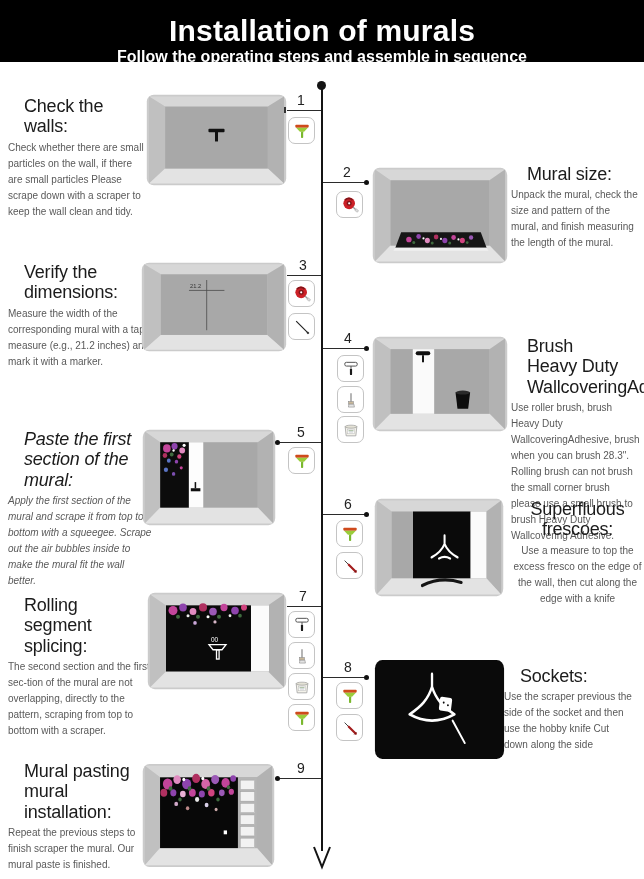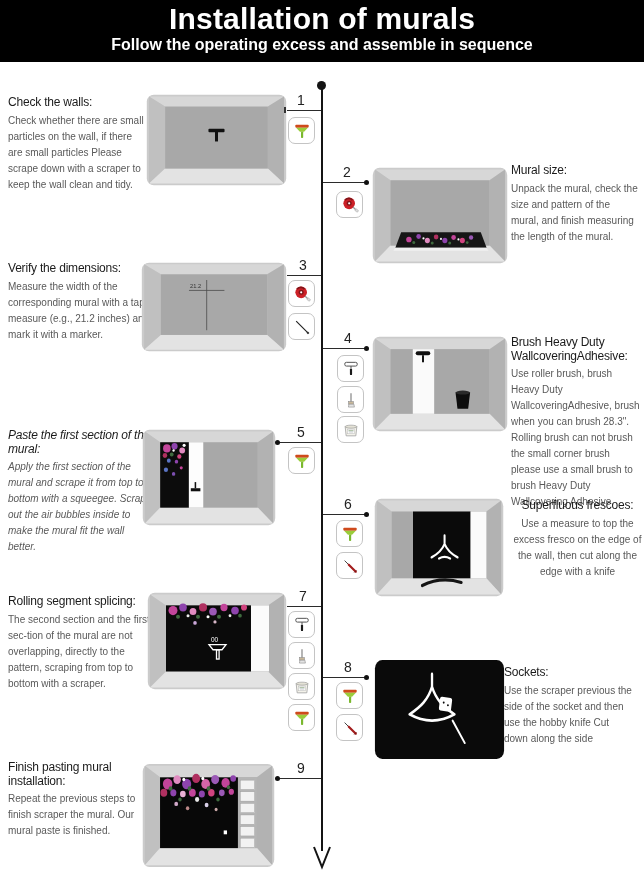--- a/index.html
+++ b/index.html
@@ -1,28 +1,28 @@
 <!DOCTYPE html>
 <html><head>
 <meta charset="utf-8">
 <style>
   html,body{margin:0;padding:0;background:#fff;}
   #page{position:relative;width:644px;height:879px;background:#fff;overflow:hidden;
         font-family:"Liberation Sans",sans-serif;}
   
   #hdr{position:absolute;left:0;top:0;width:644px;height:62px;background:#000;color:#fff;text-align:center;}
-  #hdr h1{margin:2px 0 0;font-size:30px;font-weight:600;letter-spacing:.2px;}
+  #hdr h1{margin:14px 0 0;font-size:30px;font-weight:600;letter-spacing:.2px;}
   #hdr h2{margin:0;font-size:16px;font-weight:700;}
   
   .tline{position:absolute;left:321px;top:85px;width:2px;height:766px;background:#141414;}
   .tldot{position:absolute;left:317px;top:81px;width:9px;height:9px;border-radius:50%;background:#141414;}
   .tlarrow{position:absolute;left:311px;top:844px;width:22px;height:26px;}
   
   .txt{position:absolute;}
-  .txt h3{margin:0 0 3px;font-size:12px;font-weight:400;color:#1b1b1b;line-height:1.13;letter-spacing:-.2px;}
+  .txt h3{margin:0 16px 3px;font-size:18px;font-weight:400;color:#1b1b1b;line-height:1.13;letter-spacing:-.2px;}
   .txt p{margin:0;font-size:10px;font-weight:400;color:#595959;line-height:1.6;}
   
   .conn{position:absolute;height:1px;background:#2b2b2b;}
   .num{position:absolute;width:16px;text-align:center;font-size:14px;color:#222;}
   .pdot{position:absolute;width:5px;height:5px;border-radius:50%;background:#111;}
   .tick{position:absolute;width:2px;height:6px;background:#333;}
   
   .ib{position:absolute;width:27px;height:27px;box-sizing:border-box;border:1px solid #c4c4c4;
       border-radius:7px;background:#fff;display:flex;align-items:center;justify-content:center;}
   .ib svg{width:20px;height:20px;display:block;}
@@ -66,21 +66,21 @@
   .ic7a{left:288px;top:611px;} .ic7b{left:288px;top:642px;} .ic7c{left:288px;top:673px;} .ic7d{left:288px;top:704px;}
   .ic8a{left:336px;top:682px;} .ic8b{left:336px;top:714px;}
 </style>
 </head>
 <body>
 
 <div id="page">
 
   <header id="hdr">
     <h1>Installation of murals</h1>
-    <h2>Follow the operating excess and assemble in sequence</h2>
+    <h2>Follow the operating steps and assemble in sequence</h2>
   </header>
 
   <div class="tline"></div>
   <div class="tldot"></div>
   <svg class="tlarrow" viewBox="0 0 22 26">
     <path d="M3,3 L11,23 L19,3" fill="none" stroke="#141414" stroke-width="2"></path>
   </svg>
 
   <div class="txt t1">
     <h3>Check the walls:</h3>
@@ -411,21 +411,21 @@
   </div>
   <div class="ib ic8b">
     <svg viewBox="0 0 24 24">
         <line x1="5.5" y1="5.5" x2="11" y2="11" stroke="#333" stroke-width="1.1"></line>
         <path d="M10.5,10.5 L19,19" stroke="#a31d1d" stroke-width="2.6" stroke-linecap="round"></path>
         <line x1="17" y1="19.8" x2="19.8" y2="17" stroke="#5c0f0f" stroke-width="1"></line>
       </svg>
   </div>
 
   <div class="txt t9">
-    <h3>Finish pasting mural installation:</h3>
+    <h3>Mural pasting mural installation:</h3>
     <p>Repeat the previous steps to finish scraper the mural. Our mural paste is finished.</p>
   </div>
   <figure class="scene i9" style="margin:0">
     <svg viewBox="0 0 140 95" preserveAspectRatio="none">
       <rect x="0.8" y="0.8" width="138.4" height="93.4" rx="7" fill="#cbcbcb"></rect>
       <polygon points="3,2.5 137,2.5 121,13 19,13" fill="#d7d7d7"></polygon>
       <polygon points="3,2.5 19,13 19,77 3,92.5" fill="#c0c0c0"></polygon>
       <polygon points="137,2.5 121,13 121,77 137,92.5" fill="#b2b2b2"></polygon>
       <polygon points="3,92.5 19,77 121,77 137,92.5" fill="#e3e3e3"></polygon>
       <rect x="19" y="13" width="102" height="64" fill="#a8a8a8"></rect>

